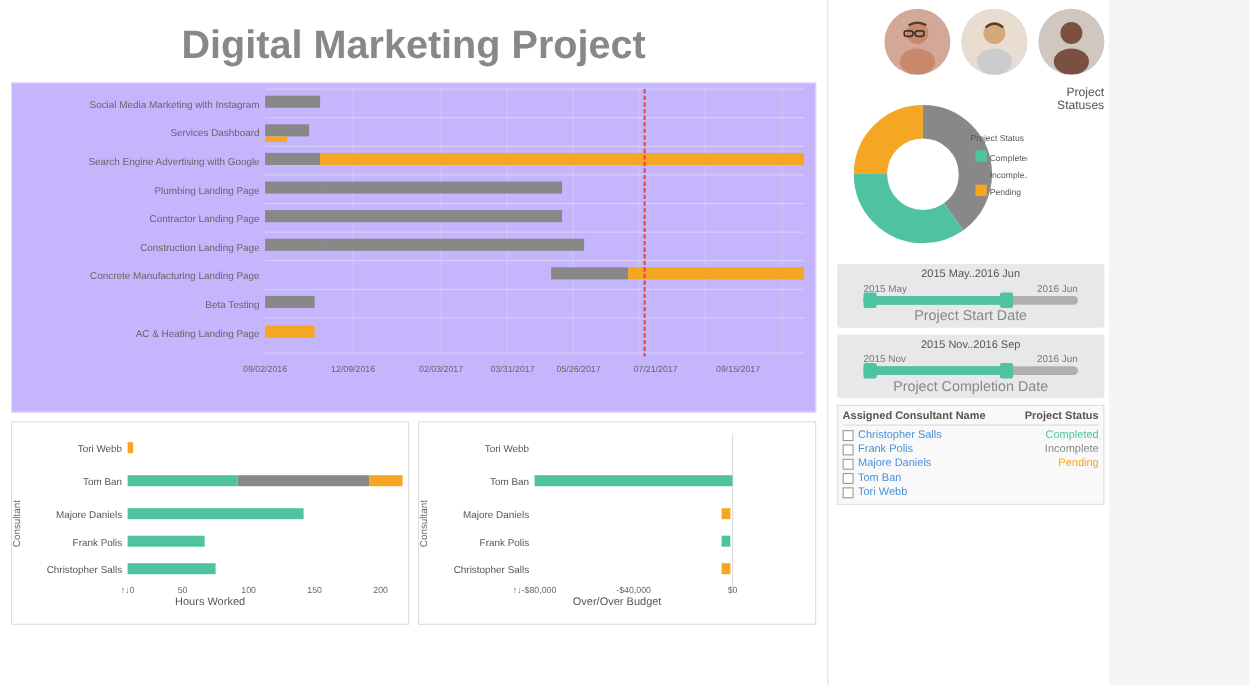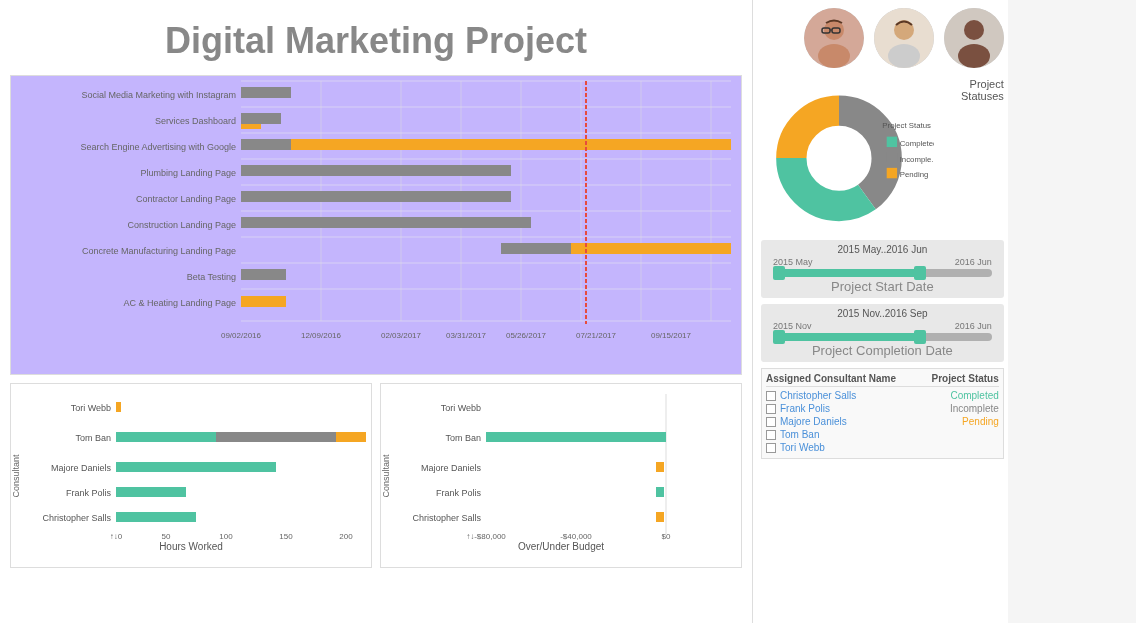--- a/index.html
+++ b/index.html
@@ -24,21 +24,21 @@
     .right-panel { width: 380px; padding: 8px; display: flex; flex-direction: column; gap: 6px; border-left: 1px solid #ddd; }
     
     
     .avatars { display: flex; justify-content: flex-end; gap: 10px; }
     .avatar { width: 60px; height: 60px; border-radius: 50%; overflow: hidden; background: #ccc; display: flex; align-items: center; justify-content: center; }
     .avatar svg { width: 60px; height: 60px; }
     .donut-title { font-size: 11px; color: #555; text-align: right; margin-top: 4px; }
     .donut-wrapper { position: relative; display: flex; justify-content: center; }
     
     
-    .slider-section { background: #e8e8e8; padding: 4px 12px; border-radius: 3px; }
+    .slider-section { background: #e8e8e8; padding: 4px 24px; border-radius: 3px; }
     .slider-label { font-size: 10px; color: #555; text-align: center; margin-bottom: 2px; }
     .slider-bar { background: #b0b0b0; height: 8px; border-radius: 4px; position: relative; margin: 2px 0; }
     .slider-fill { background: #4fc3a1; height: 100%; border-radius: 4px; width: 70%; }
     .slider-dates { display: flex; justify-content: space-between; font-size: 9px; color: #777; }
     .slider-sub { font-size: 13px; color: #888; text-align: center; }
     
     
     .filter-table { background: #f9f9f9; border: 1px solid #ddd; padding: 4px; font-size: 10px; }
     .filter-table-title { display: flex; justify-content: space-between; font-weight: bold; color: #555; border-bottom: 1px solid #ddd; padding-bottom: 2px; margin-bottom: 2px; gap: 21px; }
     .filter-row { display: flex; align-items: center; gap: 4px; padding: 1px 0; }
@@ -191,21 +191,21 @@
             <rect x="270" y="73" width="8" height="10" fill="#f5a623"></rect>
 
             <rect x="270" y="98" width="8" height="10" fill="#4fc3a1"></rect>
 
             <rect x="270" y="123" width="8" height="10" fill="#f5a623"></rect>
 
             <text x="100" y="150" font-size="8" fill="#666" text-anchor="middle">↑↓-$80,000</text>
             <text x="190" y="150" font-size="8" fill="#666" text-anchor="middle">-$40,000</text>
             <text x="280" y="150" font-size="8" fill="#666" text-anchor="middle">$0</text>
           </svg>
-          <div style="text-align:center; font-size:10px; color:#555; margin-top:-5px;">Over/Under Budget</div>
+          <div style="text-align:center; font-size:10px; color:#555; margin-top:-5px;">Over/Over Budget</div>
         </div>
       </div>
 
     </div>
   </div>
 
   <div class="right-panel">
 
     <div class="avatars">
 

